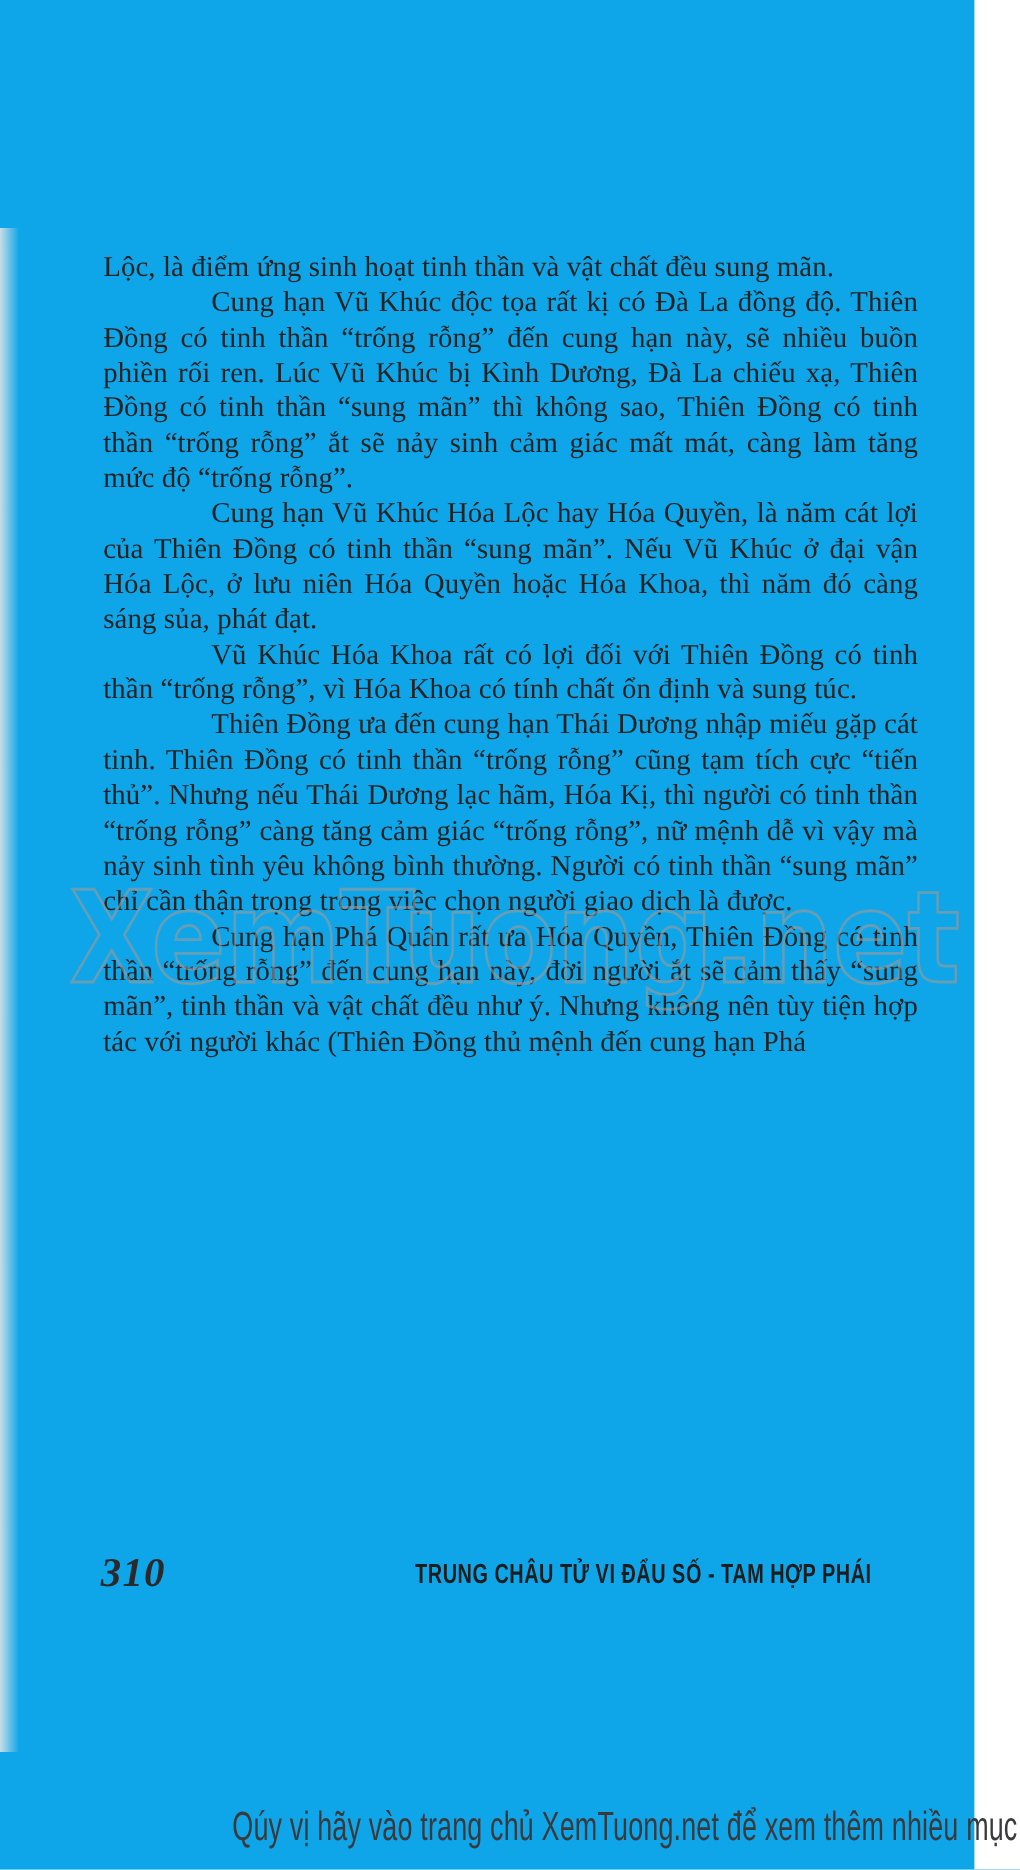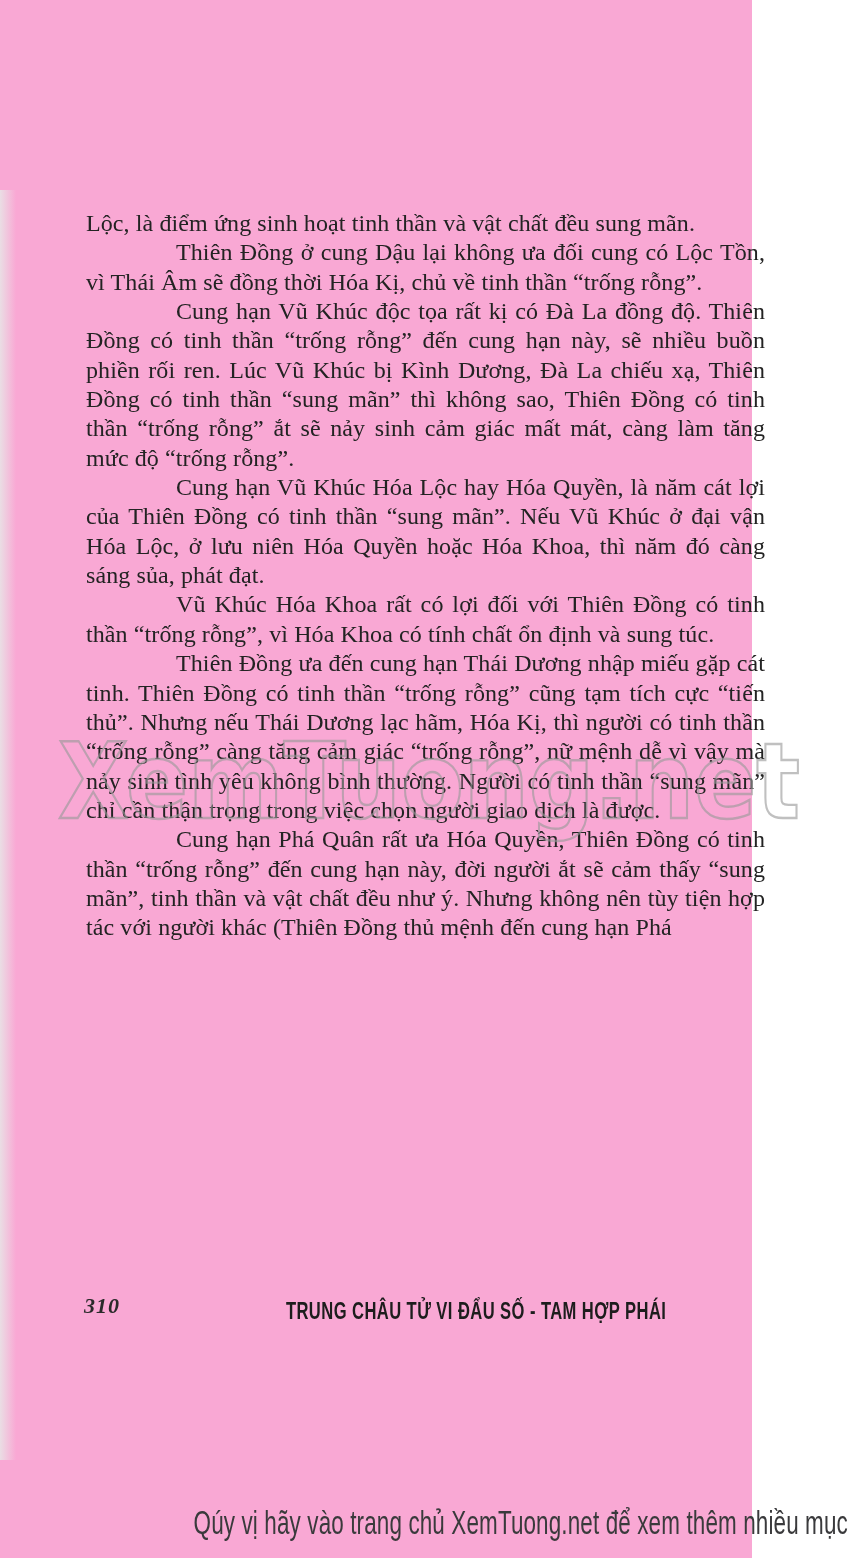--- a/index.html
+++ b/index.html
@@ -4,22 +4,22 @@
 <style>
   html,body{margin:0;padding:0;}
   body{
     width:850px;height:1558px;
     background:#ffffff;
     font-family:"Liberation Serif","DejaVu Serif",serif;
     overflow:hidden;
   }
   .page{
     position:relative;
-    width:752px;height:1558px;
-    background:#f9a8d4;
+    width:812px;height:1558px;
+    background:#0ea5e9;
   }
   .scan-edge-left{
     position:absolute;left:0;top:190px;width:16px;height:1270px;
     background:linear-gradient(to right,#e7e7e7,rgba(255,255,255,0));
     opacity:.85;
   }
   .body-text{
     position:absolute;left:86px;top:209px;width:679px;
     font-size:24px;line-height:29.35px;
     color:#232323;
@@ -27,21 +27,21 @@
     letter-spacing:.1px;
   }
   .body-text p{margin:0;}
   .body-text p.indent{text-indent:90px;}
   .watermark{
     position:absolute;left:52px;top:724px;width:756px;height:122px;
     opacity:.62;pointer-events:none;
   }
   .footer-pagenum{
     position:absolute;left:84px;top:1293px;
-    font-size:22px;font-weight:bold;font-style:italic;
+    font-size:34px;font-weight:bold;font-style:italic;
     color:#2a2a2a;letter-spacing:1px;
   }
   .footer-title{
     position:absolute;right:86px;top:1298px;
     font-family:"Liberation Sans","DejaVu Sans",sans-serif;
     font-size:23px;font-weight:bold;color:#1d1d1d;
     white-space:nowrap;
     transform:scaleX(0.72);transform-origin:right center;
     letter-spacing:.6px;
   }
@@ -61,21 +61,20 @@
 </head>
 <body>
 
 <div class="page">
 
   <div class="scan-edge-left"></div>
 
   <div class="body-text">
 
   <p>Lộc, là điểm ứng sinh hoạt tinh thần và vật chất đều sung mãn.</p>
-      <p class="indent">Thiên Đồng ở cung Dậu lại không ưa đối cung có Lộc Tồn, vì Thái Âm sẽ đồng thời Hóa Kị, chủ về tinh thần “trống rỗng”.</p>
       <p class="indent">Cung hạn Vũ Khúc độc tọa rất kị có Đà La đồng độ. Thiên Đồng có tinh thần “trống rỗng” đến cung hạn này, sẽ nhiều buồn phiền rối ren. Lúc Vũ Khúc bị Kình Dương, Đà La chiếu xạ, Thiên Đồng có tinh thần “sung mãn” thì không sao, Thiên Đồng có tinh thần “trống rỗng” ắt sẽ nảy sinh cảm giác mất mát, càng làm tăng mức độ “trống rỗng”.</p>
       <p class="indent">Cung hạn Vũ Khúc Hóa Lộc hay Hóa Quyền, là năm cát lợi của Thiên Đồng có tinh thần “sung mãn”. Nếu Vũ Khúc ở đại vận Hóa Lộc, ở lưu niên Hóa Quyền hoặc Hóa Khoa, thì năm đó càng sáng sủa, phát đạt.</p>
       <p class="indent">Vũ Khúc Hóa Khoa rất có lợi đối với Thiên Đồng có tinh thần “trống rỗng”, vì Hóa Khoa có tính chất ổn định và sung túc.</p>
       <p class="indent">Thiên Đồng ưa đến cung hạn Thái Dương nhập miếu gặp cát tinh. Thiên Đồng có tinh thần “trống rỗng” cũng tạm tích cực “tiến thủ”. Nhưng nếu Thái Dương lạc hãm, Hóa Kị, thì người có tinh thần “trống rỗng” càng tăng cảm giác “trống rỗng”, nữ mệnh dễ vì vậy mà nảy sinh tình yêu không bình thường. Người có tinh thần “sung mãn” chỉ cần thận trọng trong việc chọn người giao dịch là được.</p>
       <p class="indent">Cung hạn Phá Quân rất ưa Hóa Quyền, Thiên Đồng có tinh thần “trống rỗng” đến cung hạn này, đời người ắt sẽ cảm thấy “sung mãn”, tinh thần và vật chất đều như ý. Nhưng không nên tùy tiện hợp tác với người khác (Thiên Đồng thủ mệnh đến cung hạn Phá</p>
     </div>
 
   <svg class="watermark" viewBox="0 0 756 122" width="756" height="122">
     <text x="6" y="94" font-family="DejaVu Sans, Liberation Sans, sans-serif" font-size="106" font-weight="bold" textLength="742" lengthAdjust="spacingAndGlyphs" fill="none" stroke="#9a9a9a" stroke-width="2.4">XemTuong.net</text>
   </svg>

